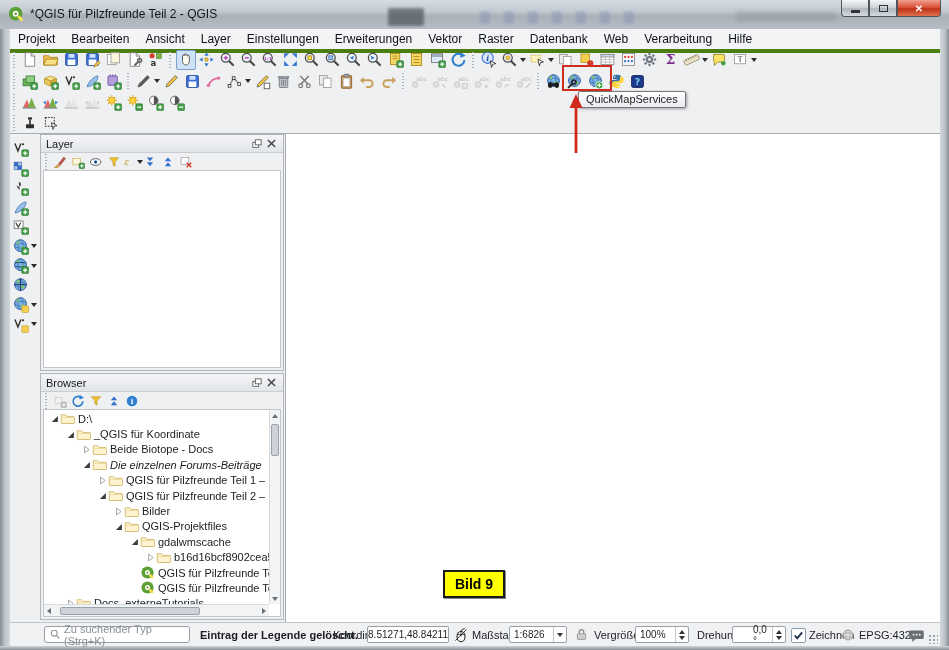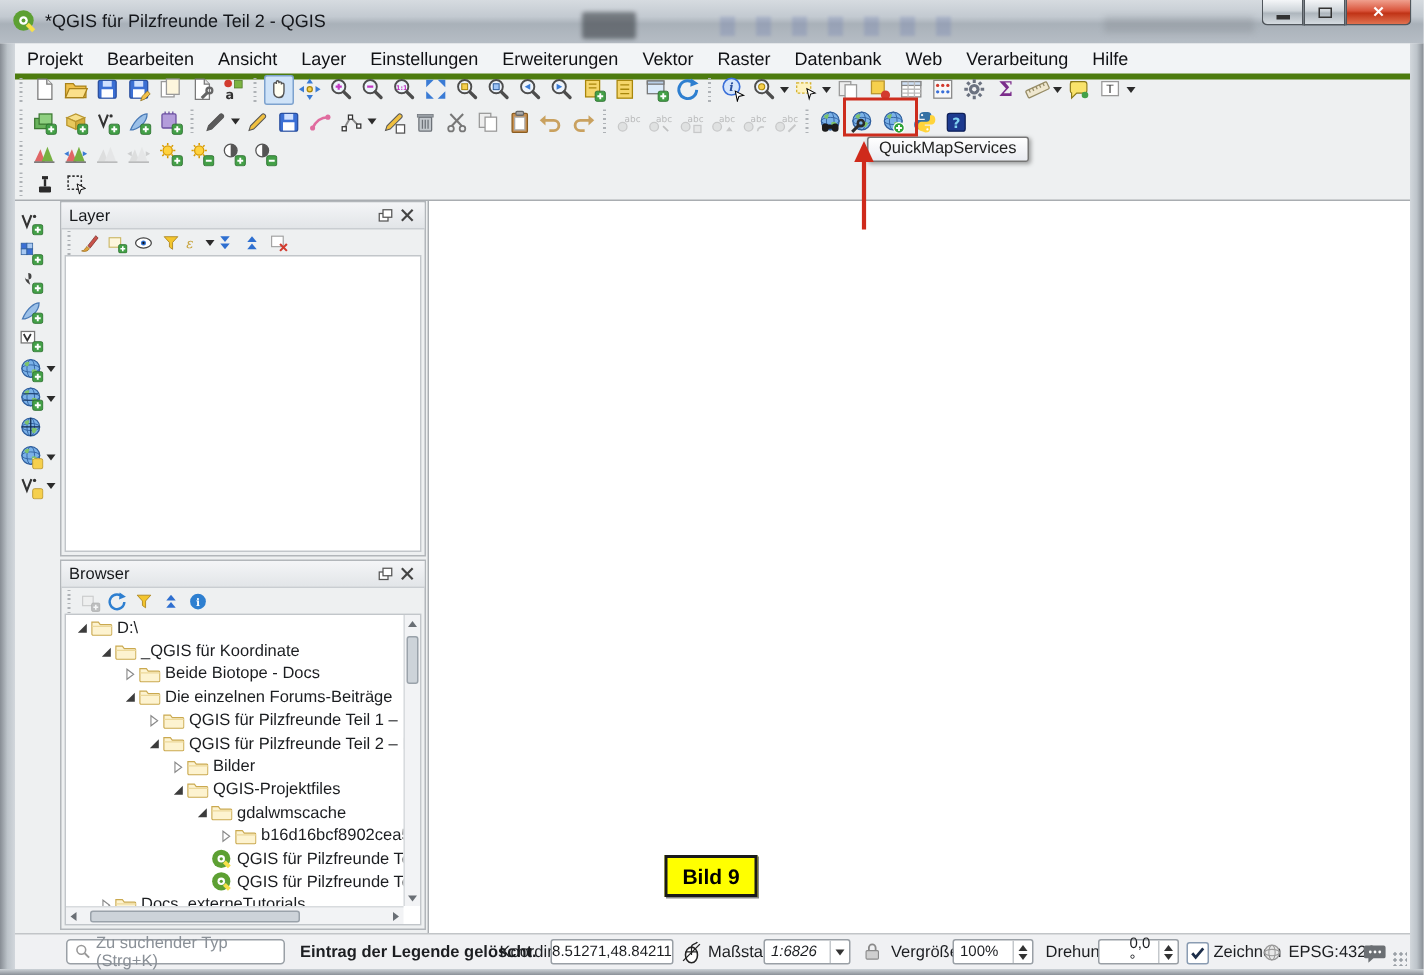--- a/index.html
+++ b/index.html
@@ -80,21 +80,21 @@
   #redarrow{position:absolute;left:565px;top:93px;z-index:31;}
   
   #statusbar{position:absolute;left:10px;top:622px;width:930px;height:24px;background:#f0f1f3;border-top:1px solid #c2c5c8;box-sizing:border-box;}
   .sb{position:absolute;font-size:11px;color:#1c1e21;top:6px;}
   .sbox{position:absolute;top:3px;height:17px;background:#fff;border:1px solid #9aa0a6;border-radius:2px;box-sizing:border-box;
     font-size:10px;color:#1c1e21;display:flex;align-items:center;}
   #sb-search{left:34px;width:146px;border-radius:3px;}
   #sb-search .ph{font-size:11px;color:#8a9097;padding-left:2px;}
   #sb-coordbox{left:357px;width:82px;justify-content:center;}
   #sb-scalebox{left:499px;width:58px;}
-  #sb-scalebox .val{padding-left:4px;flex:1;font-size:10px;font-style:italic;}
+  #sb-scalebox .val{padding-left:4px;flex:1;font-size:10px;}
   .spincol{width:12px;height:100%;border-left:1px solid #c4c8cc;display:flex;flex-direction:column;align-items:center;justify-content:center;gap:2px;}
   #sb-magbox{left:625px;width:54px;}
   #sb-magbox .val{padding-left:4px;flex:1;}
   #sb-rotbox{left:722px;width:54px;}
   #sb-rotbox .val{padding-left:20px;flex:1;}
   #sb-check{position:absolute;left:781px;top:5px;width:13px;height:13px;background:#fff;border:1px solid #8a9cb2;border-radius:2px;
     display:flex;align-items:center;justify-content:center;}
   .sbicon{position:absolute;display:flex;align-items:center;}
   #resize-grip{position:absolute;right:2px;bottom:2px;width:10px;height:10px;
     background:radial-gradient(circle at 2px 2px,#9aa0a6 1px,transparent 1.2px);background-size:4px 4px;}
@@ -1230,21 +1230,21 @@
               </svg>
             </span>
             <span class="ticon">
               <svg width="15" height="15" viewBox="0 0 18 18">
                 <path d="M1.5 4.5 h5.2 l1.5 2 h8.3 a1 1 0 0 1 1 1 V14 a1 1 0 0 1 -1 1 H2.5 a1 1 0 0 1 -1 -1z" fill="#fdf3d0" stroke="#caa94f" stroke-width=".9"></path>
                 <path d="M1.5 7.8 h16" stroke="#ecd89a" stroke-width="1"></path>
               </svg>
             </span>
             <span class="tlabel">Beide Biotope - Docs</span>
           </div>
-          <div class="trow" style="padding-left: 36px;">
+          <div class="trow" style="padding-left: 36px; font-style: italic;">
             <span class="texp">
               <svg width="9" height="9" viewBox="0 0 12 12">
                 <polygon points="2.5,10.5 10.5,10.5 10.5,2.5" fill="#3c3c3c"></polygon>
               </svg>
             </span>
             <span class="ticon">
               <svg width="15" height="15" viewBox="0 0 18 18">
                 <path d="M1.5 4.5 h5.2 l1.5 2 h8.3 a1 1 0 0 1 1 1 V14 a1 1 0 0 1 -1 1 H2.5 a1 1 0 0 1 -1 -1z" fill="#fdf3d0" stroke="#caa94f" stroke-width=".9"></path>
                 <path d="M1.5 7.8 h16" stroke="#ecd89a" stroke-width="1"></path>
               </svg>

